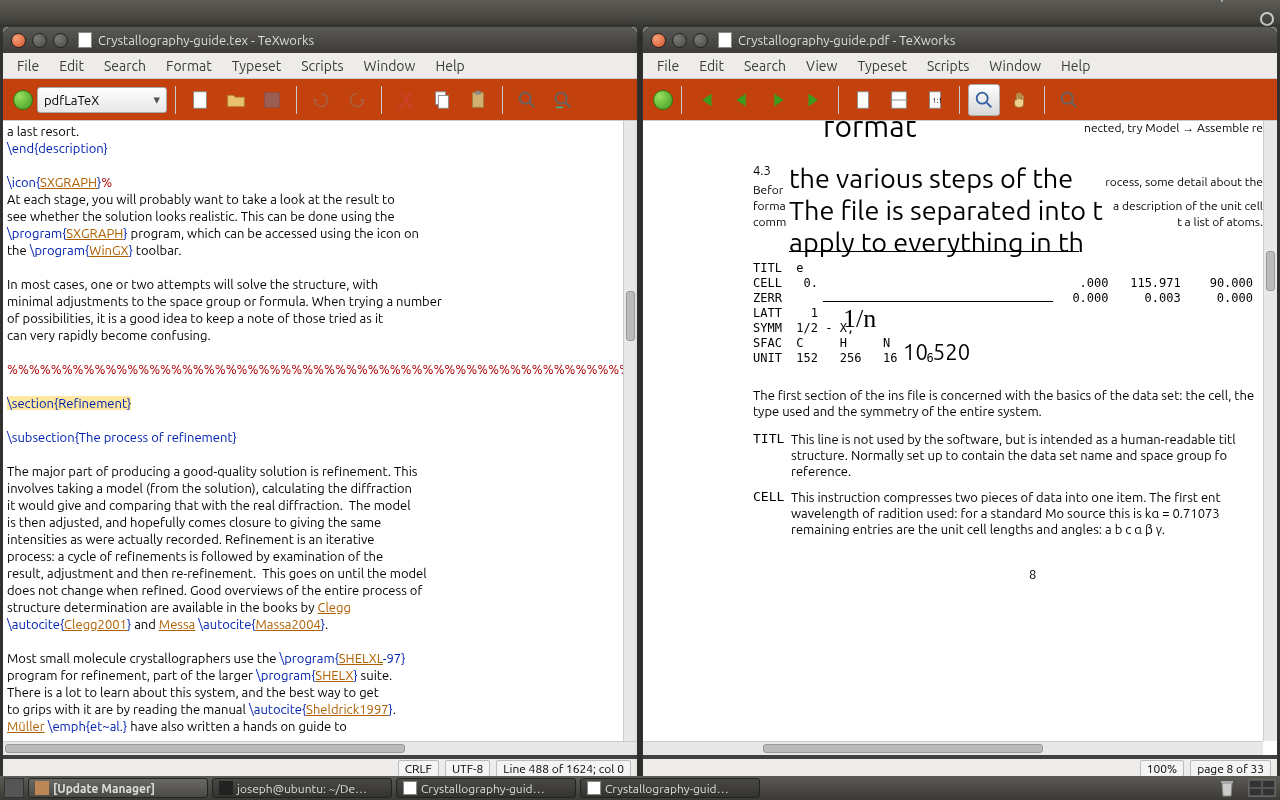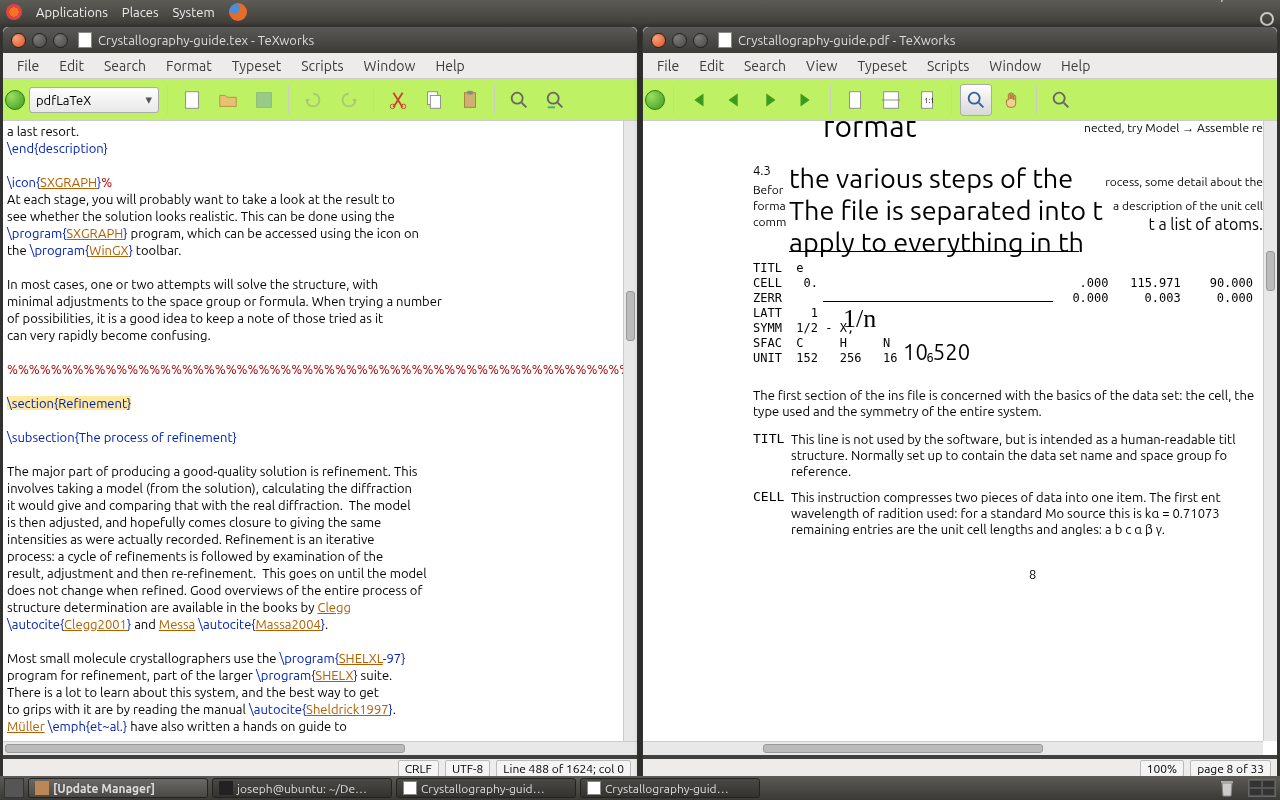--- a/index.html
+++ b/index.html
@@ -29,21 +29,21 @@
 .win-btn { width: 15px; height: 15px; border-radius: 50%; border: 1px solid #222; }
 .win-btn.close { background: radial-gradient(circle at 30% 30%, #f7a07a, #d9542a); }
 .win-btn.min, .win-btn.max { background: radial-gradient(circle at 30% 30%, #7a7975, #4a4945); }
 .titlebar .doc-icon { width: 14px; height: 16px; background: #fff; border: 1px solid #888; margin-right: 6px; }
 
 
 .menubar { height: 26px; background: #edeceb; display: flex; align-items: center; padding: 0 4px; border-bottom: 1px solid #ccc; }
 .menubar span { padding: 4px 10px; font-size: 14px; color: #3c3b37; }
 
 
-.toolbar { height: 42px; background: #bef264; display: flex; align-items: center; padding: 0 2px; gap: 4px; border-bottom: 1px solid #ccc; }
+.toolbar { height: 42px; background: #c2410c; display: flex; align-items: center; padding: 0 10px; gap: 4px; border-bottom: 1px solid #ccc; }
 .tb-btn { width: 32px; height: 32px; display: flex; align-items: center; justify-content: center; border-radius: 3px; }
 .tb-btn svg { width: 22px; height: 22px; }
 .tb-sep { width: 1px; height: 28px; background: #ccc; margin: 0 4px; }
 .typeset-combo { width: 130px; height: 26px; border: 1px solid #aaa; background: linear-gradient(#fefefe, #e8e8e8); border-radius: 3px; display: flex; align-items: center; padding: 0 6px; font-size: 13px; position: relative; }
 .typeset-combo::after { content: '▾'; position: absolute; right: 6px; color: #555; }
 .go-btn { width: 20px; height: 20px; background: radial-gradient(circle at 30% 30%, #9be05e, #3c9a1f); border-radius: 50%; border: 1px solid #2a7a15; }
 
 
 .editor-wrap { flex: 1; display: flex; background: #fff; overflow: hidden; }
 .editor { flex: 1; padding: 2px 4px; font-family: "DejaVu Sans", sans-serif; font-size: 13px; line-height: 17px; color: #000; overflow: hidden; white-space: pre; }
@@ -99,27 +99,20 @@
 .taskbar .mini-ic { width: 14px; height: 14px; }
 .show-desktop { width: 20px; height: 20px; background: #555; border: 1px solid #333; }
 .trash { width: 18px; height: 20px; display: flex; align-items: center; justify-content: center; margin-left: auto; margin-right: 8px; }
 .ws { width: 28px; height: 18px; background: #333; border: 1px solid #666; display: grid; grid-template-columns: 1fr 1fr; grid-template-rows: 1fr 1fr; }
 .ws div { border: 1px solid #555; }
 </style>
 </head>
 <body>
 
 <div class="top-panel">
-  <div class="left">
-    <span class="ubuntu-logo"></span>
-    <span>Applications</span>
-    <span>Places</span>
-    <span>System</span>
-    <span class="firefox"></span>
-  </div>
   <div class="spacer"></div>
   <div class="right">
     <span class="battery"></span>
     <span class="speaker"></span>
     <span class="envelope"></span>
     <span>Mon Mar 21,  9:46 PM</span>
     <span style="width:14px;height:14px;border:2px solid #ccc;border-radius:50%;display:inline-block;"></span>
     <span>joseph</span>
     <span class="power-icon"></span>
     <span style="color:#ccc;">⎋</span>
@@ -350,21 +343,21 @@
       <div class="big1">format</div>
       <div class="side1">nected, try Model → Assemble re</div>
       <div class="section-num">4.3</div>
       <div class="big2">the various steps of the</div>
       <div style="position:absolute;top:62px;left:110px;font-size:12px;">Befor</div>
       <div style="position:absolute;top:54px;right:0;font-size:12px;">rocess, some detail about the</div>
       <div class="big3">The file is separated into t</div>
       <div style="position:absolute;top:78px;left:110px;font-size:12px;">forma</div>
       <div style="position:absolute;top:78px;right:0;font-size:12px;">a description of the unit cell</div>
       <div style="position:absolute;top:94px;left:110px;font-size:12px;">comm</div>
-      <div style="position:absolute;top:94px;right:0;font-size:16px;">t a list of atoms.</div>
+      <div style="position:absolute;top:94px;right:0;font-size:12px;">t a list of atoms.</div>
       <div class="big4">apply to everything in th</div>
       <div style="position:absolute;top:130px;left:146px;width:290px;border-bottom:1px solid #000;"></div>
       <div style="position:absolute;top:180px;left:180px;width:230px;border-bottom:1px solid #000;"></div>
       <div class="mono mono1">TITL  e</div>
       <div class="mono mono2">CELL   0.</div>
       <div class="mono mono2b">.000   115.971    90.000</div>
       <div class="mono mono3">ZERR</div>
       <div class="mono mono3b">0.000     0.003     0.000</div>
       <div class="mono mono4">LATT    1</div>
       <div class="mono mono5">SYMM  1/2 - X,</div>

